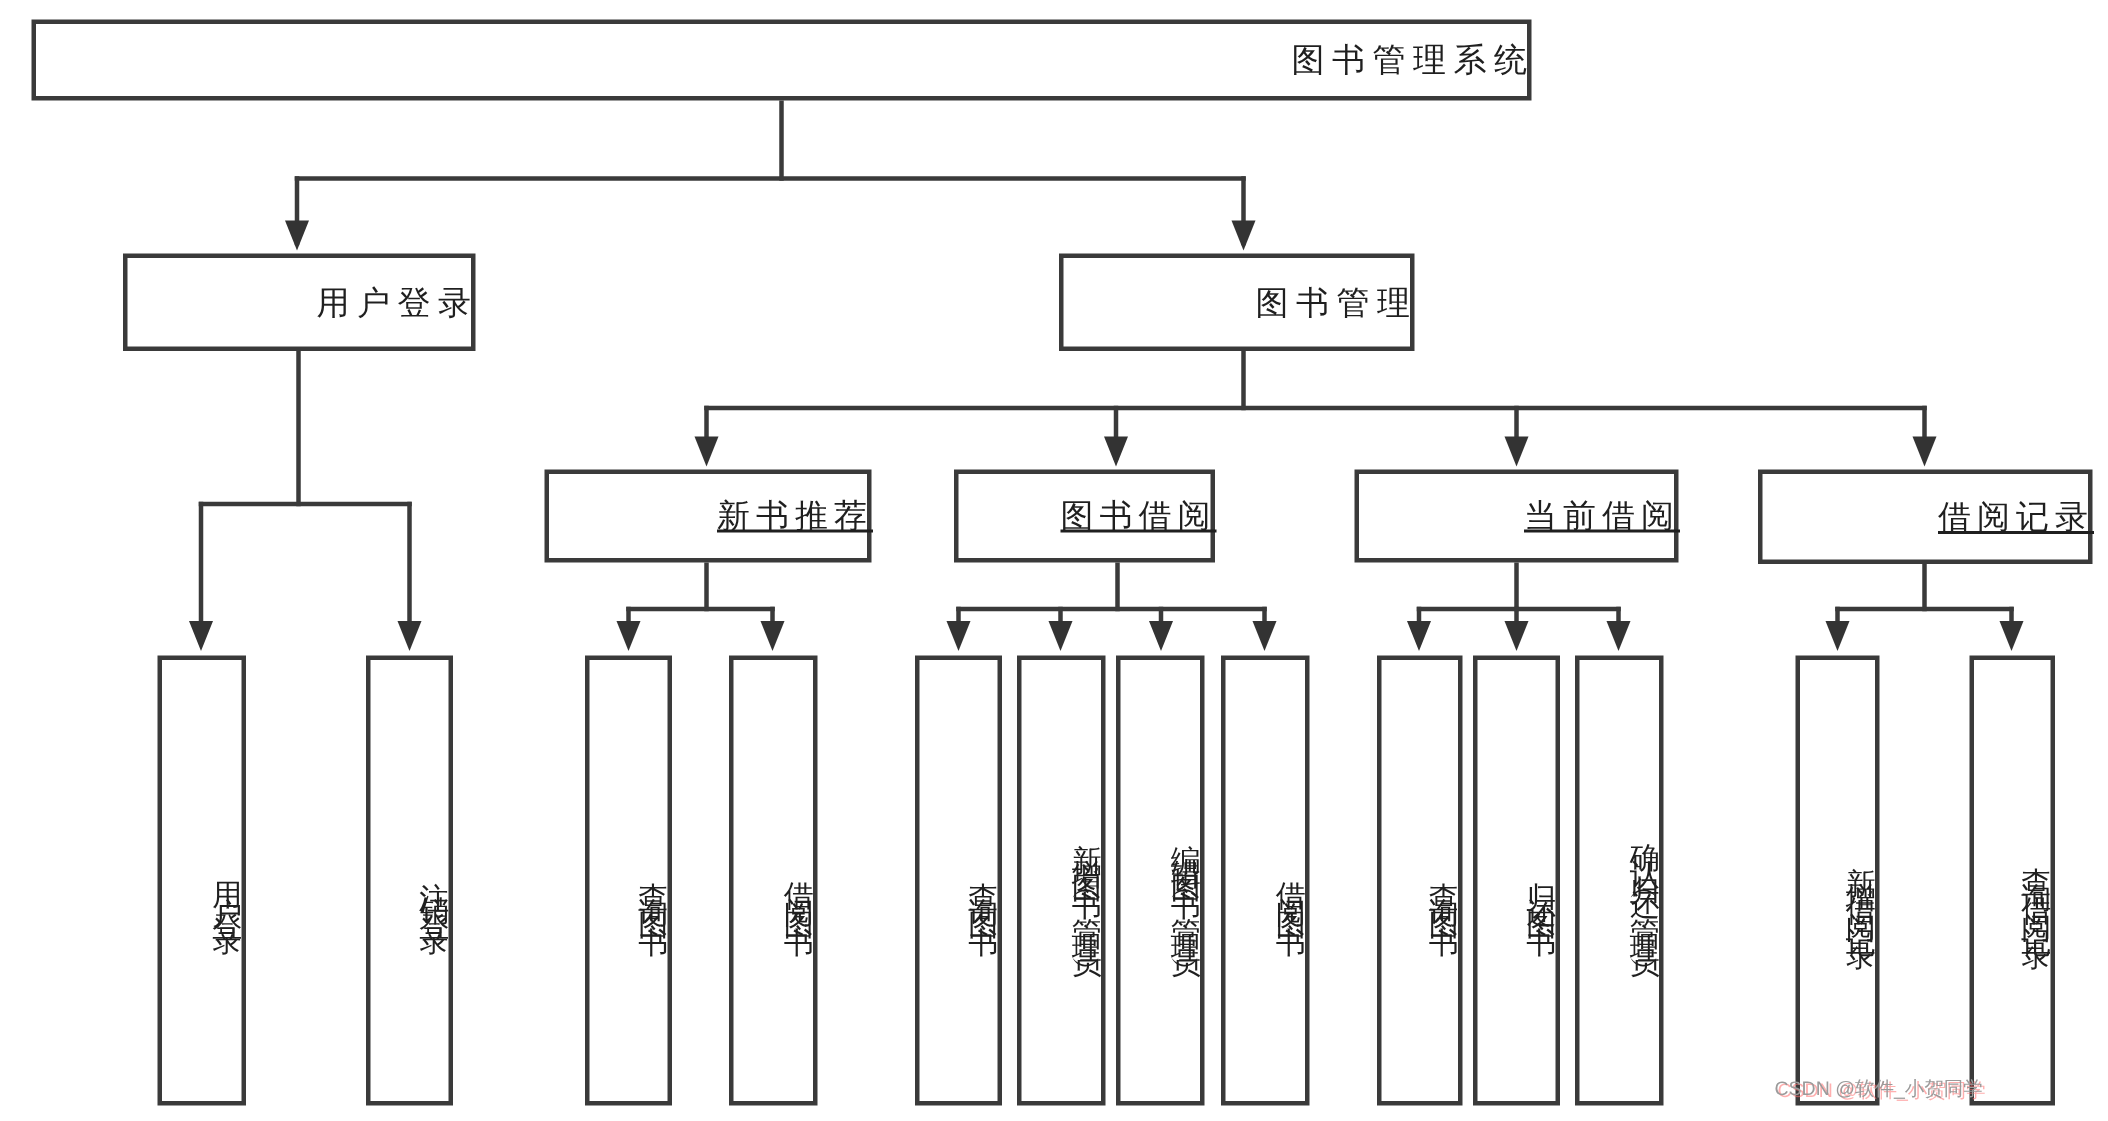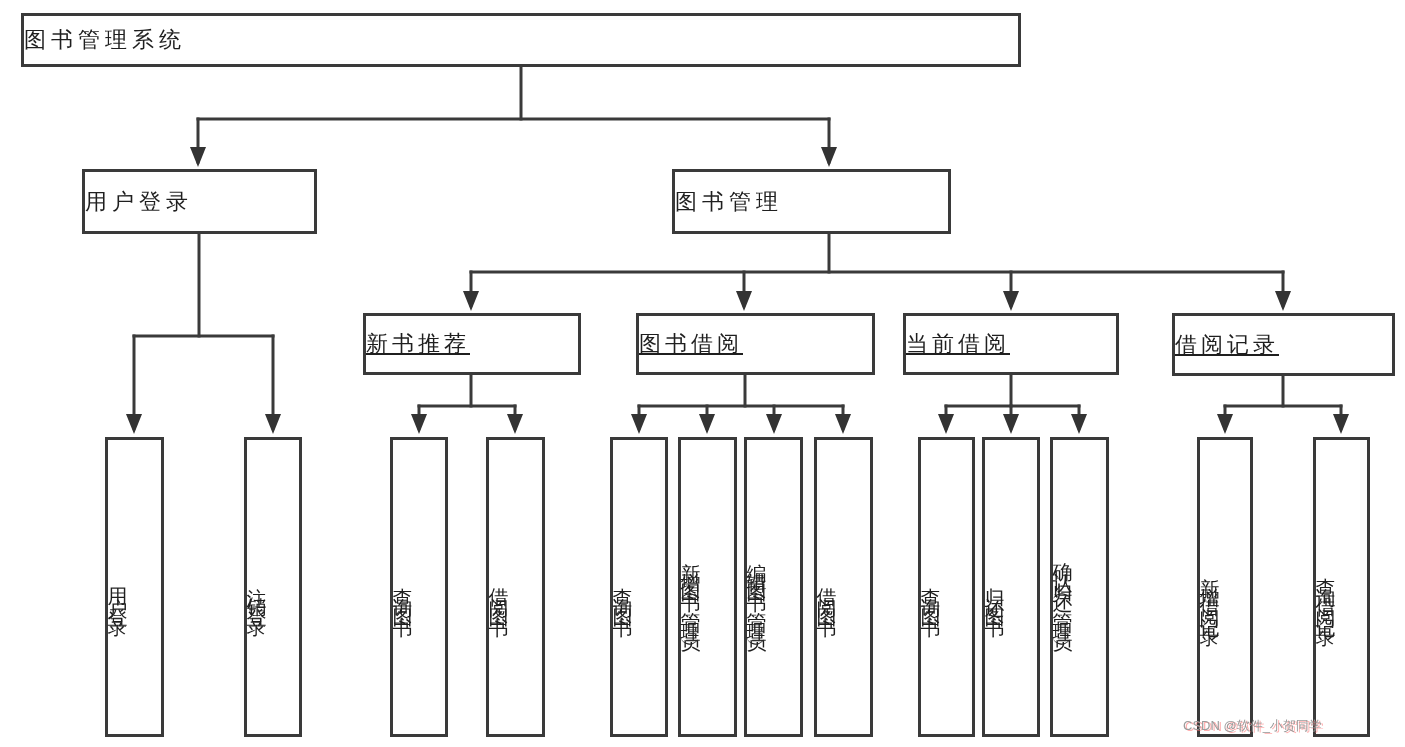--- a/index.html
+++ b/index.html
@@ -31,21 +31,21 @@
     fill: #333333;
     stroke: none;
   }
   .box {
     position: absolute;
     box-sizing: border-box;
     border: 3px solid #3a3a3a;
     background: #ffffff;
     display: flex;
     align-items: center;
-    justify-content: flex-start;
+    justify-content: flex-end;
   }
   .hlabel {
     font-size: 22px;
     letter-spacing: 5px;
     margin-right: -5px;
     color: #1f1f1f;
     white-space: nowrap;
   }
   .l3 .hlabel {
     letter-spacing: 4px;
@@ -157,28 +157,28 @@
     </g>
   </svg>
 
   <div class="box" style="left:21px;top:13px;width:1000px;height:54px">
     <span class="hlabel">图书管理系统</span>
   </div>
 
   <div class="box" style="left:82px;top:169px;width:235px;height:65px">
     <span class="hlabel">用户登录</span>
   </div>
-  <div class="box" style="left:672px;top:169px;width:279px;height:65px">
+  <div class="box" style="left:706px;top:169px;width:237px;height:65px">
     <span class="hlabel">图书管理</span>
   </div>
 
   <div class="box l3" style="left:363px;top:313px;width:218px;height:62px">
     <span class="hlabel">新书推荐</span>
   </div>
-  <div class="box l3" style="left:636px;top:313px;width:239px;height:62px">
+  <div class="box l3" style="left:636px;top:313px;width:174px;height:62px">
     <span class="hlabel">图书借阅</span>
   </div>
   <div class="box l3" style="left:903px;top:313px;width:216px;height:62px">
     <span class="hlabel">当前借阅</span>
   </div>
   <div class="box l3" style="left:1172px;top:313px;width:223px;height:63px">
     <span class="hlabel">借阅记录</span>
   </div>
 
   <div class="box leaf" style="left:105px;width:59px">

